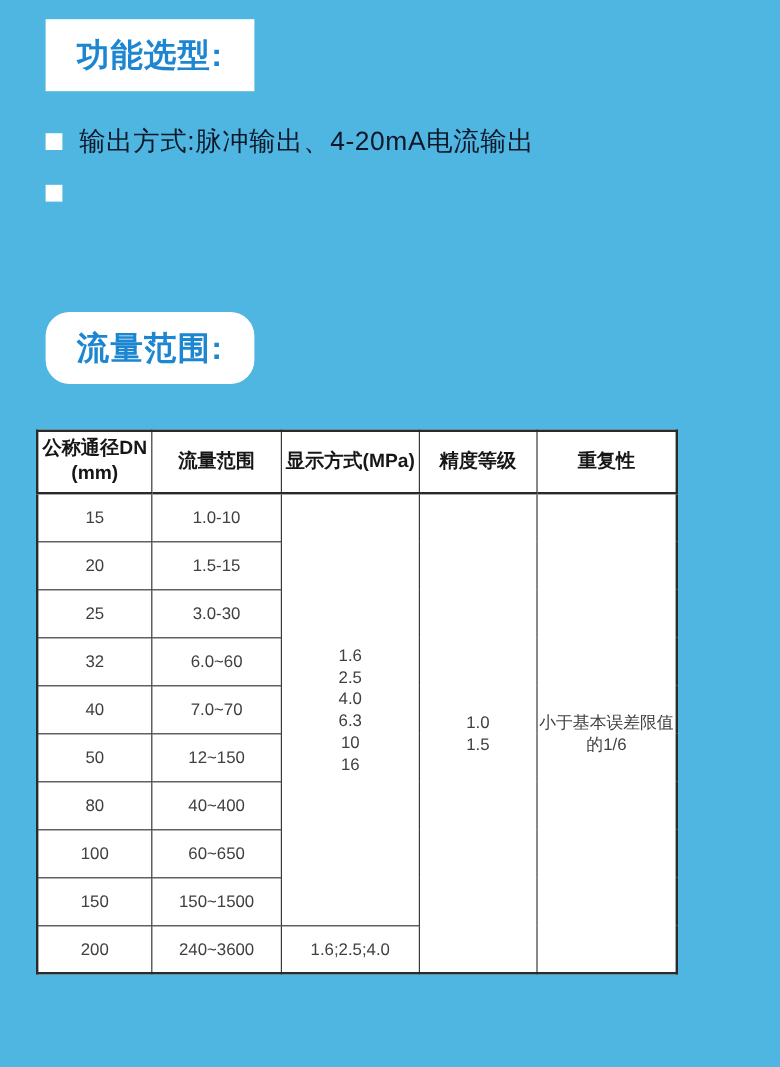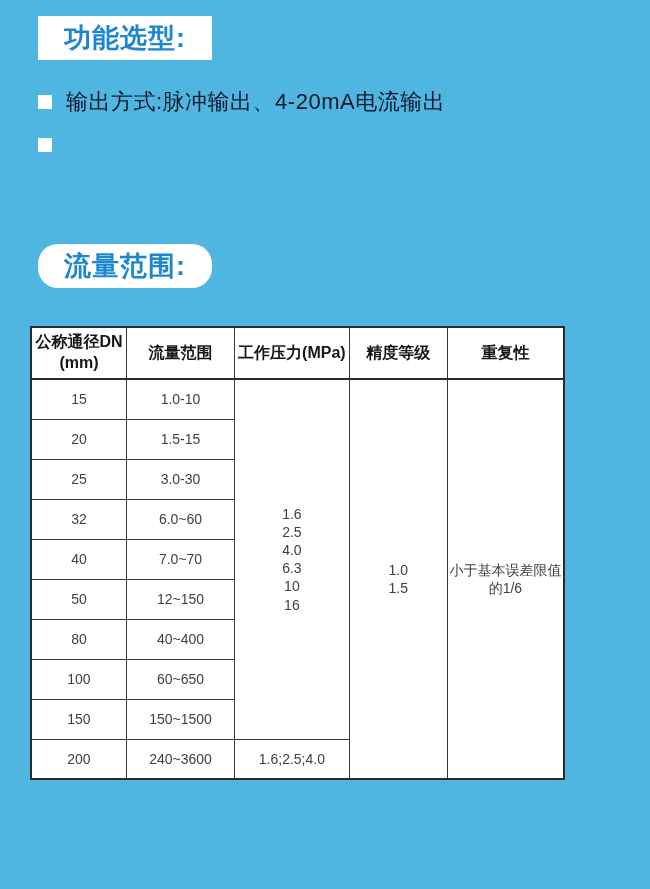--- a/index.html
+++ b/index.html
@@ -13,21 +13,21 @@
   *{box-sizing:border-box;margin:0;padding:0;}
   html,body{width:650px;height:889px;}
   body{
     background:var(--bg);
     font-family:"Liberation Sans","DejaVu Sans",sans-serif;
     overflow:hidden;
   }
   .title-box{
     margin-left:38px;
     width:174px;
-    height:44px;
+    height:60px;
     background:#ffffff;
     display:flex;
     align-items:center;
     justify-content:center;
   }
   .title-box.first{margin-top:16px;}
   .title-box.second{margin-top:78px;border-radius:20px;}
   .title-text{
     color:var(--accent);
     font-size:27px;
@@ -121,21 +121,21 @@
       <col class="c2">
       <col class="c3">
       <col class="c4">
       <col class="c5">
     </colgroup>
   <thead>
     <tr>
       <th>公称通径DN
 (mm)</th>
       <th>流量范围</th>
-      <th>工作压力(MPa)</th>
+      <th>显示方式(MPa)</th>
       <th>精度等级</th>
       <th>重复性</th>
     </tr>
   </thead>
   <tbody>
     <tr>
       <td>15</td>
       <td>1.0-10</td>
       <td class="pressure-cell" rowspan="9">1.6
 2.5

